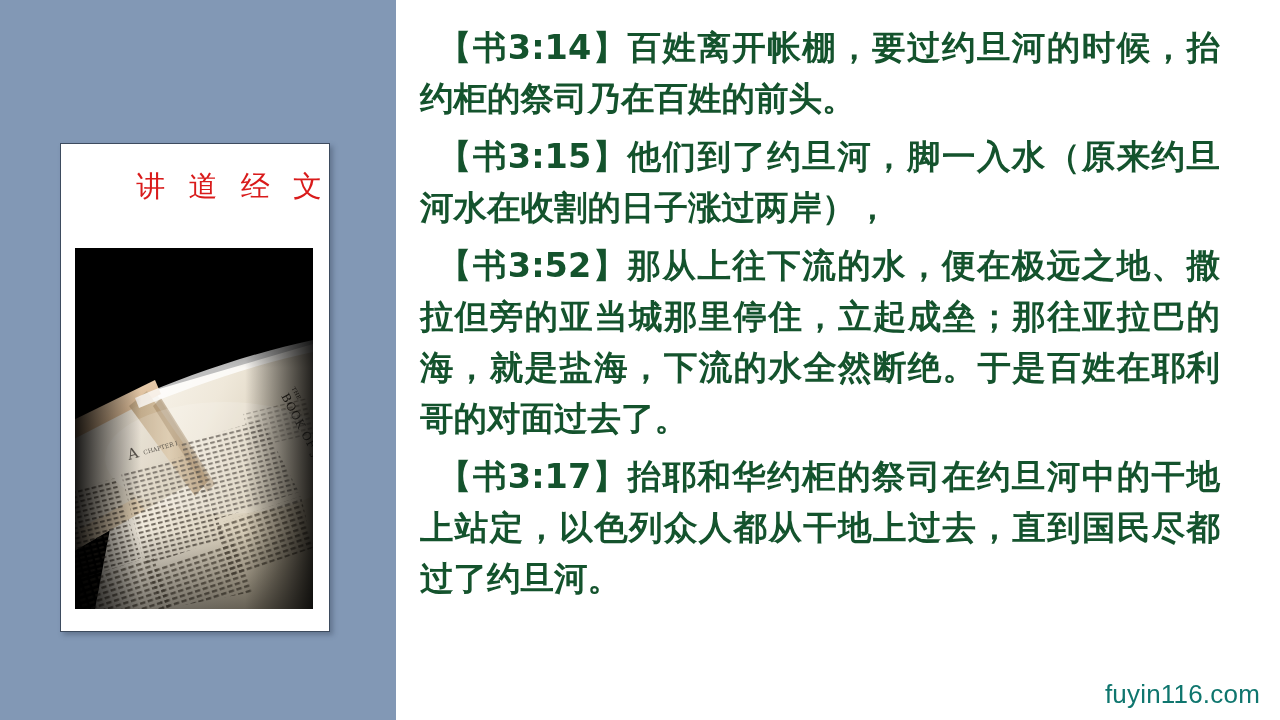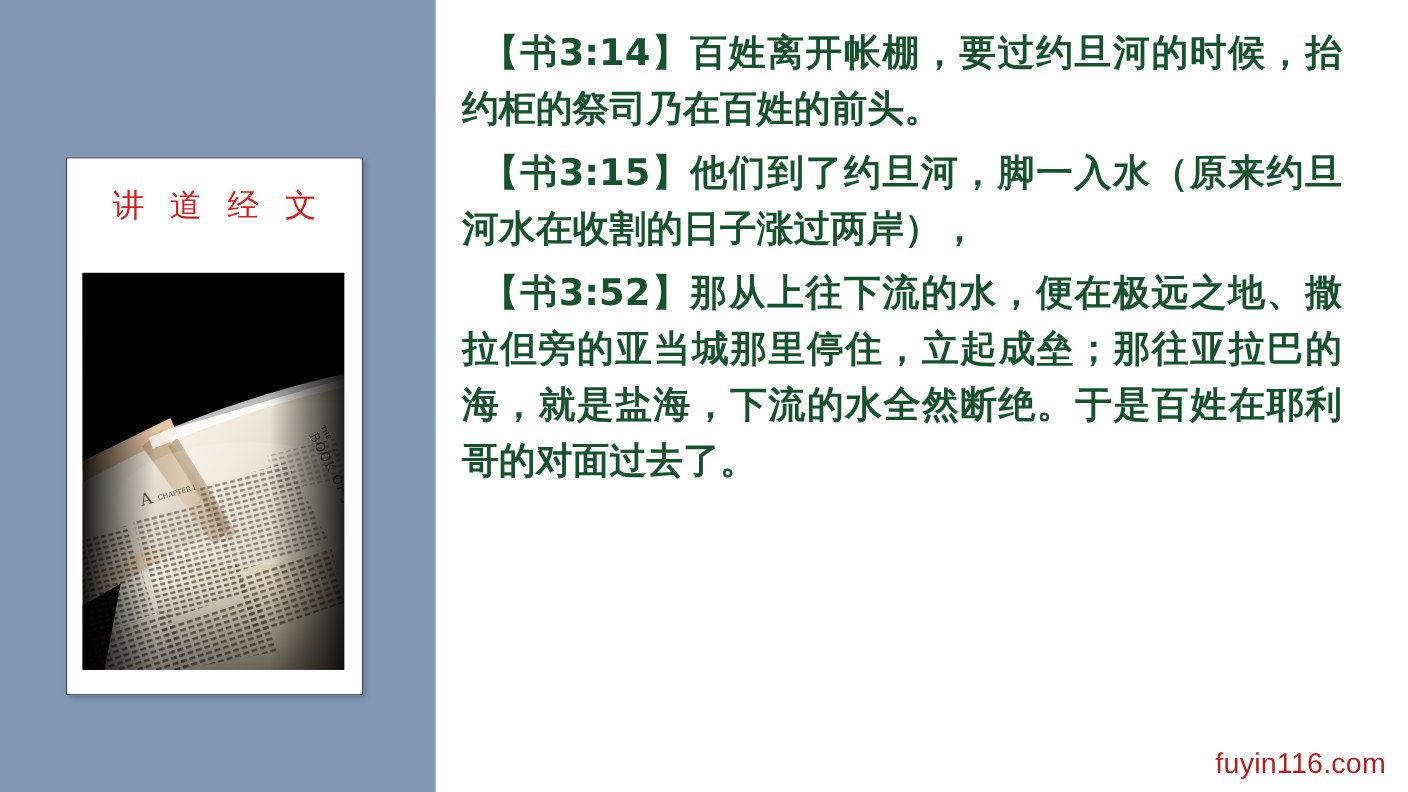--- a/index.html
+++ b/index.html
@@ -43,21 +43,21 @@
     border: 1px solid #3d4b5e;
     box-shadow: 3px 3px 5px rgba(40, 55, 75, 0.35);
     box-sizing: border-box;
   }
 
   .card-title {
     position: absolute;
     left: 0;
     top: 27px;
     width: 100%;
-    text-align: center;
+    text-align: right;
     color: #d91b1b;
     font-family: "DejaVu Serif", "Liberation Serif", serif;
     font-size: 29px;
     font-weight: 400;
     letter-spacing: 7px;
     text-indent: 7px;
     line-height: 1.1;
     white-space: nowrap;
   }
 
@@ -100,21 +100,21 @@
 
   .verse:last-child {
     margin-bottom: 0;
   }
 
   
   .watermark {
     position: absolute;
     right: 20px;
     bottom: 10px;
-    color: #b91c1c;
+    color: #0f766e;
     font-size: 26px;
     font-weight: 400;
     font-family: "Liberation Sans", "DejaVu Sans", sans-serif;
     letter-spacing: 0.2px;
   }
 </style>
 </head>
 <body>
 
 <div class="slide">
@@ -214,17 +214,18 @@
         </svg>
       </div>
 
     </div>
   </div>
 
   <div class="verses">
     <p class="verse">【书3:14】百姓离开帐棚，要过约旦河的时候，抬约柜的祭司乃在百姓的前头。</p>
     <p class="verse">【书3:15】他们到了约旦河，脚一入水（原来约旦河水在收割的日子涨过两岸），</p>
     <p class="verse">【书3:52】那从上往下流的水，便在极远之地、撒拉但旁的亚当城那里停住，立起成垒；那往亚拉巴的海，就是盐海，下流的水全然断绝。于是百姓在耶利哥的对面过去了。</p>
+    <p class="verse">【书3:17】抬耶和华约柜的祭司在约旦河中的干地上站定，以色列众人都从干地上过去，直到国民尽都过了约旦河。</p>
   </div>
 
   <div class="watermark">fuyin116.com</div>
 
 </div>
 
 </body></html>

